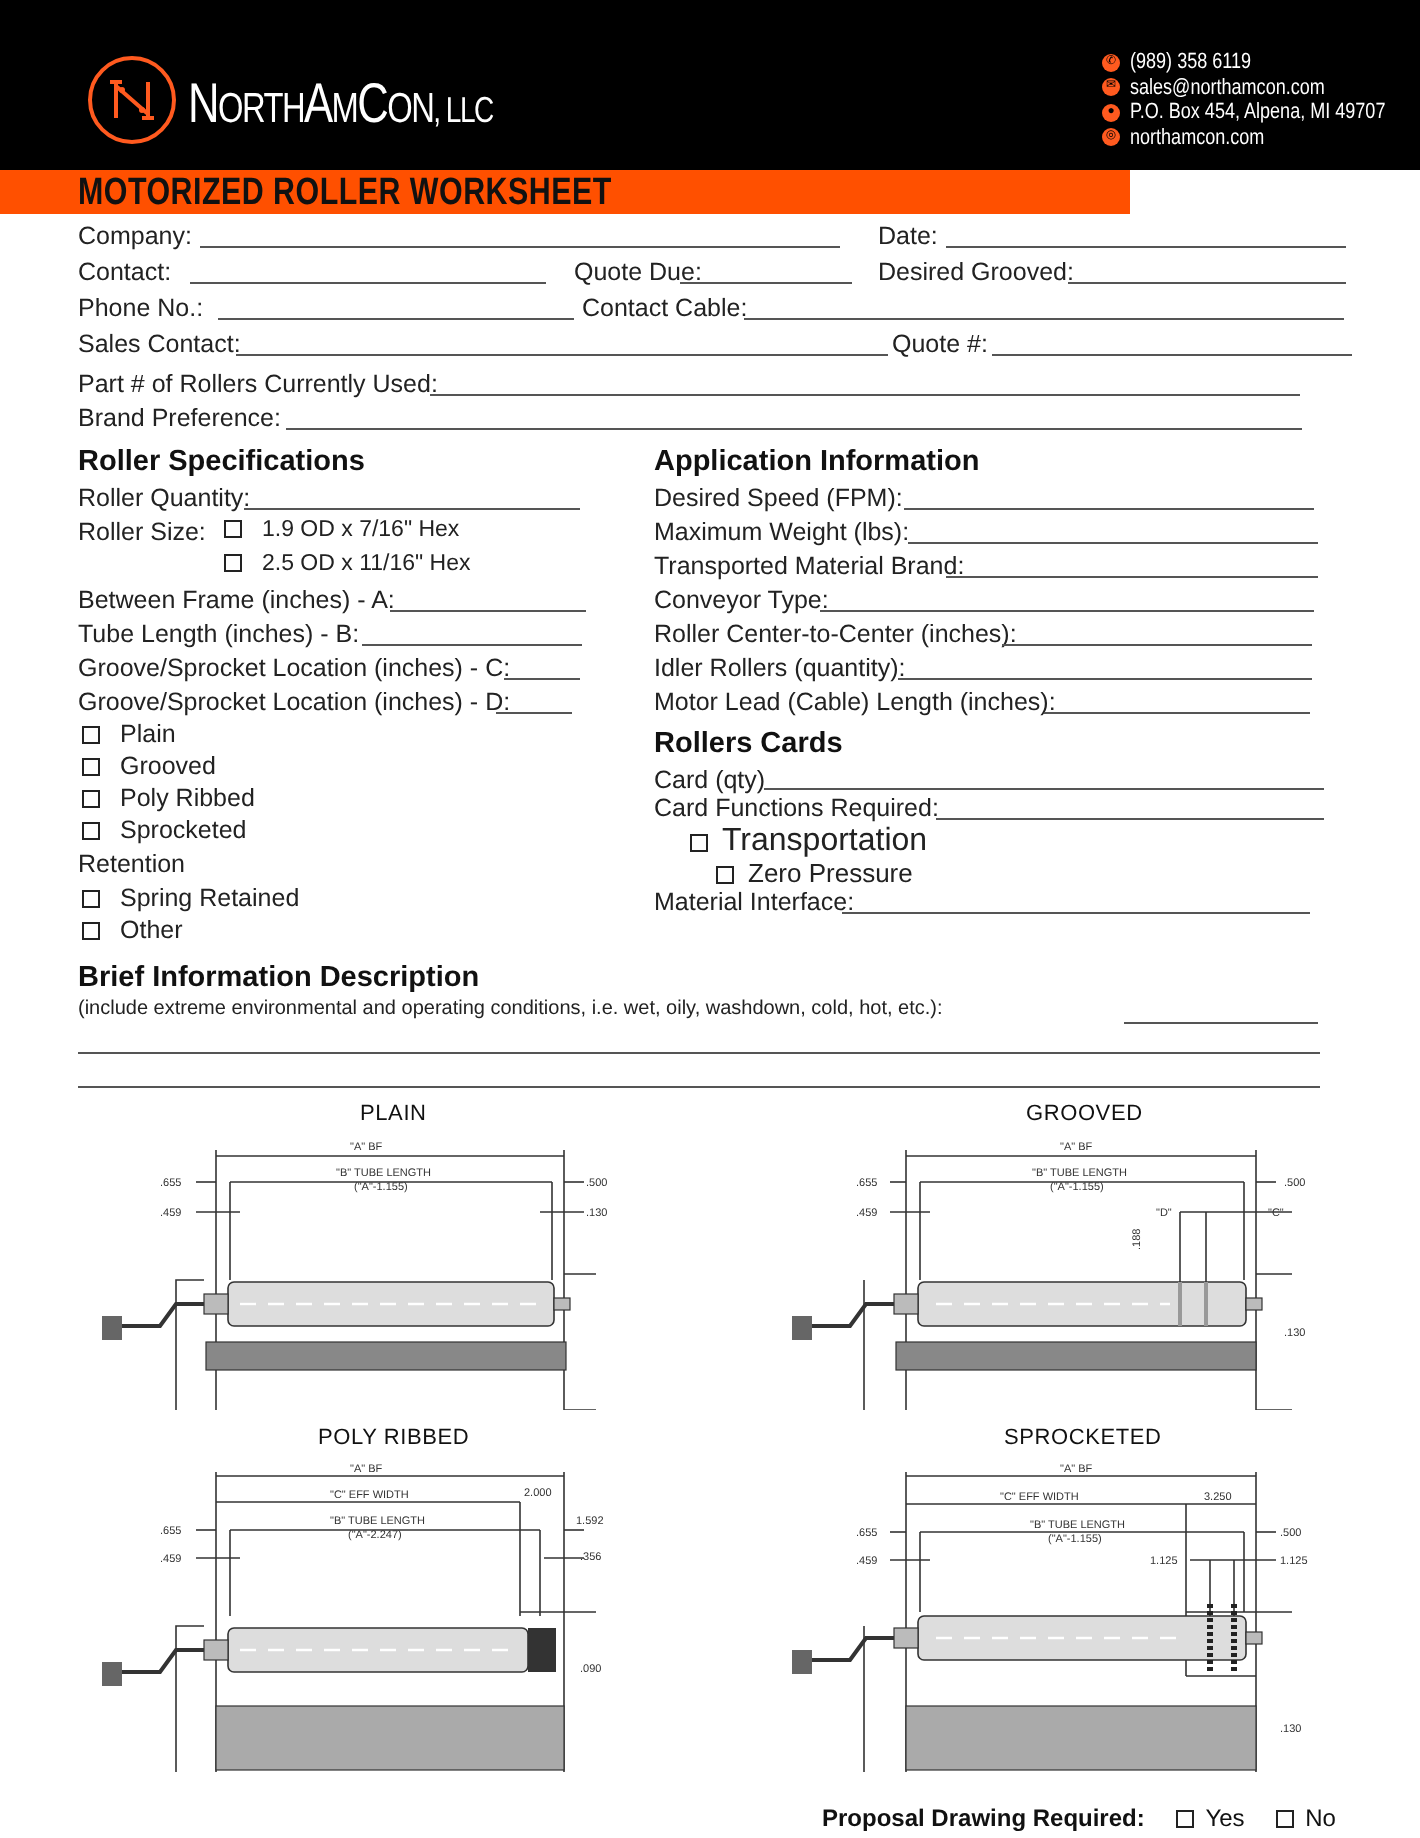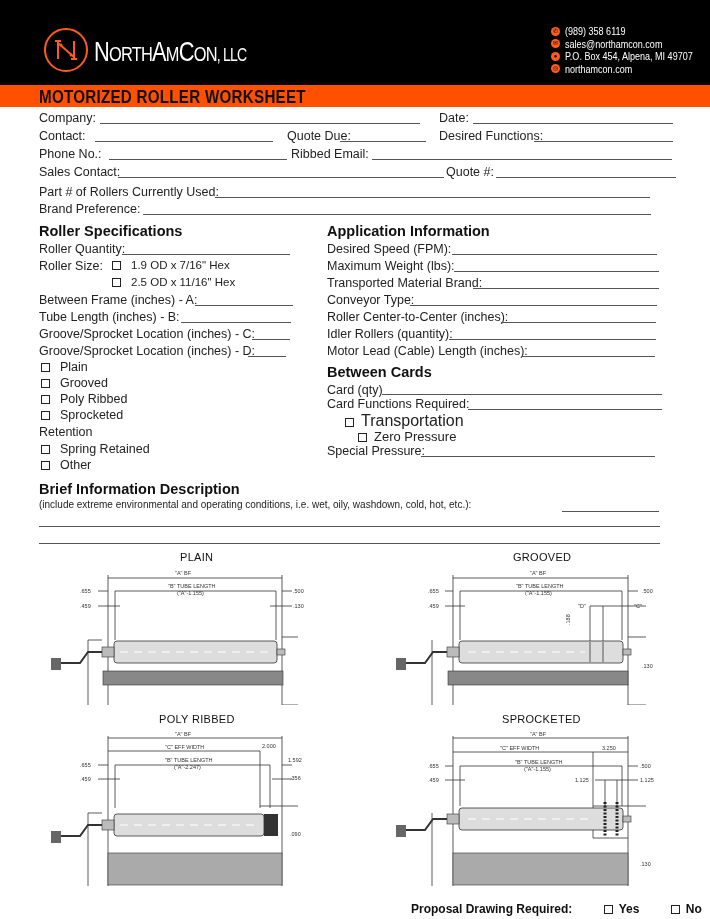--- a/index.html
+++ b/index.html
@@ -7,31 +7,31 @@
   .header { position: absolute; left: 0; top: 0; width: 710px; height: 85px; background: #000; }
   .logo-circle { position: absolute; left: 44px; top: 28px; width: 44px; height: 44px; border: 2px solid #ff5a1f; border-radius: 50%; }
   .logo-circle svg { position: absolute; left: 0; top: 0; }
   .brand { position: absolute; left: 94px; top: 36px; color: #fff; font-family: "Liberation Sans Narrow", "Liberation Sans", sans-serif; font-size: 28px; letter-spacing: -1px; transform: scaleX(0.78); transform-origin: left center; white-space: nowrap; }
   .brand .small { font-size: 21px; }
   .brand .llc { font-size: 18px; }
   .contact { position: absolute; left: 551px; top: 25px; color: #fff; font-size: 11px; line-height: 12.5px; }
   .contact .row { display: flex; align-items: center; height: 12.5px; }
   .contact .ic { width: 9px; height: 9px; border-radius: 50%; background: #ff5a1f; margin-right: 5px; display: inline-block; position: relative; font-size: 6px; color: #000; text-align: center; line-height: 9px; }
   .contact .txt { transform: scaleX(0.82); transform-origin: left center; white-space: nowrap; display: inline-block; }
-  .titlebar { position: absolute; left: 0; top: 85px; width: 710px; height: 22px; background: #ff5000; }
+  .titlebar { position: absolute; left: 0; top: 85px; width: 565px; height: 22px; background: #ff5000; }
   .titlebar .t { position: absolute; left: 39px; top: 1px; font-size: 19px; font-weight: bold; color: #111; transform: scaleX(0.8); transform-origin: left center; white-space: nowrap; letter-spacing: 0.3px; }
   .fld { position: absolute; font-size: 12.5px; white-space: nowrap; color: #222; }
   .line { position: absolute; border-bottom: 1px solid #555; height: 1px; }
   .h2 { position: absolute; font-size: 14.5px; font-weight: bold; color: #111; white-space: nowrap; }
   .cb { display: inline-block; width: 9px; height: 9px; border: 1.2px solid #222; vertical-align: -1px; margin-right: 10px; }
   .cbl { position: absolute; font-size: 12.5px; white-space: nowrap; color: #222; }
   .dtitle { position: absolute; font-size: 11px; white-space: nowrap; color: #111; letter-spacing: 0.3px; }
   svg text { font-family: "Liberation Sans", sans-serif; }
   .footer { position: absolute; left: 411px; top: 902px; font-size: 12px; font-weight: bold; white-space: nowrap; color: #111; }
-  .footer .opt { font-weight: bold; margin-left: 28px; }
+  .footer .opt { font-weight: normal; margin-left: 12px; }
 </style>
 </head>
 <body>
 
 <div class="header">
   <div class="logo-circle">
     <svg width="40" height="40" viewBox="0 0 40 40">
       <path d="M12 11 L12 29 M12 13 L28 27 M28 11 L28 29 M9 11 L15 11 M25 29 L31 29" stroke="#ff5a1f" stroke-width="2" fill="none"></path>
       <circle cx="15" cy="15" r="1.5" fill="#ff5a1f"></circle>
         <circle cx="25" cy="25" r="1.5" fill="#ff5a1f"></circle>
@@ -63,26 +63,26 @@
 
 <div class="fld" style="left:39px;top:111px">Company:</div>
 <div class="line" style="left:100px;top:123px;width:320px"></div>
 <div class="fld" style="left:439px;top:111px">Date:</div>
 <div class="line" style="left:473px;top:123px;width:200px"></div>
 
 <div class="fld" style="left:39px;top:129px">Contact:</div>
 <div class="line" style="left:95px;top:141px;width:178px"></div>
 <div class="fld" style="left:287px;top:129px">Quote Due:</div>
 <div class="line" style="left:340px;top:141px;width:86px"></div>
-<div class="fld" style="left:439px;top:129px">Desired Functions:</div>
+<div class="fld" style="left:439px;top:129px">Desired Grooved:</div>
 <div class="line" style="left:534px;top:141px;width:139px"></div>
 
 <div class="fld" style="left:39px;top:147px">Phone No.:</div>
 <div class="line" style="left:109px;top:159px;width:178px"></div>
-<div class="fld" style="left:291px;top:147px">Ribbed Email:</div>
+<div class="fld" style="left:291px;top:147px">Contact Cable:</div>
 <div class="line" style="left:372px;top:159px;width:300px"></div>
 
 <div class="fld" style="left:39px;top:165px">Sales Contact:</div>
 <div class="line" style="left:118px;top:177px;width:326px"></div>
 <div class="fld" style="left:446px;top:165px">Quote #:</div>
 <div class="line" style="left:496px;top:177px;width:180px"></div>
 
 <div class="fld" style="left:39px;top:185px">Part # of Rollers Currently Used:</div>
 <div class="line" style="left:215px;top:197px;width:435px"></div>
 <div class="fld" style="left:39px;top:202px">Brand Preference:</div>
@@ -121,28 +121,28 @@
 <div class="line" style="left:473px;top:288px;width:186px"></div>
 <div class="fld" style="left:327px;top:293px">Conveyor Type:</div>
 <div class="line" style="left:410px;top:305px;width:247px"></div>
 <div class="fld" style="left:327px;top:310px">Roller Center-to-Center (inches):</div>
 <div class="line" style="left:501px;top:322px;width:155px"></div>
 <div class="fld" style="left:327px;top:327px">Idler Rollers (quantity):</div>
 <div class="line" style="left:449px;top:339px;width:207px"></div>
 <div class="fld" style="left:327px;top:344px">Motor Lead (Cable) Length (inches):</div>
 <div class="line" style="left:522px;top:356px;width:133px"></div>
 
-<div class="h2" style="left:327px;top:364px">Between Cards</div>
+<div class="h2" style="left:327px;top:364px">Rollers Cards</div>
 <div class="fld" style="left:327px;top:383px">Card (qty)</div>
 <div class="line" style="left:382px;top:394px;width:280px"></div>
 <div class="fld" style="left:327px;top:397px">Card Functions Required:</div>
 <div class="line" style="left:468px;top:409px;width:194px"></div>
 <div class="cbl" style="left:345px;top:412px;font-size:16px"><span class="cb" style="margin-right:7px"></span><span>Transportation</span></div>
 <div class="cbl" style="left:358px;top:429px;font-size:13px"><span class="cb" style="margin-right:7px"></span><span>Zero Pressure</span></div>
-<div class="fld" style="left:327px;top:444px">Special Pressure:</div>
+<div class="fld" style="left:327px;top:444px">Material Interface:</div>
 <div class="line" style="left:421px;top:456px;width:234px"></div>
 
 <div class="h2" style="left:39px;top:481px">Brief Information Description</div>
 <div class="fld" style="left:39px;top:499px;font-size:10px">(include extreme environmental and operating conditions, i.e. wet, oily, washdown, cold, hot, etc.):</div>
 <div class="line" style="left:562px;top:511px;width:97px"></div>
 <div class="line" style="left:39px;top:526px;width:621px"></div>
 <div class="line" style="left:39px;top:543px;width:621px"></div>
 
 <div class="dtitle" style="left:180px;top:551px">PLAIN</div>
 <div class="dtitle" style="left:513px;top:551px">GROOVED</div>

